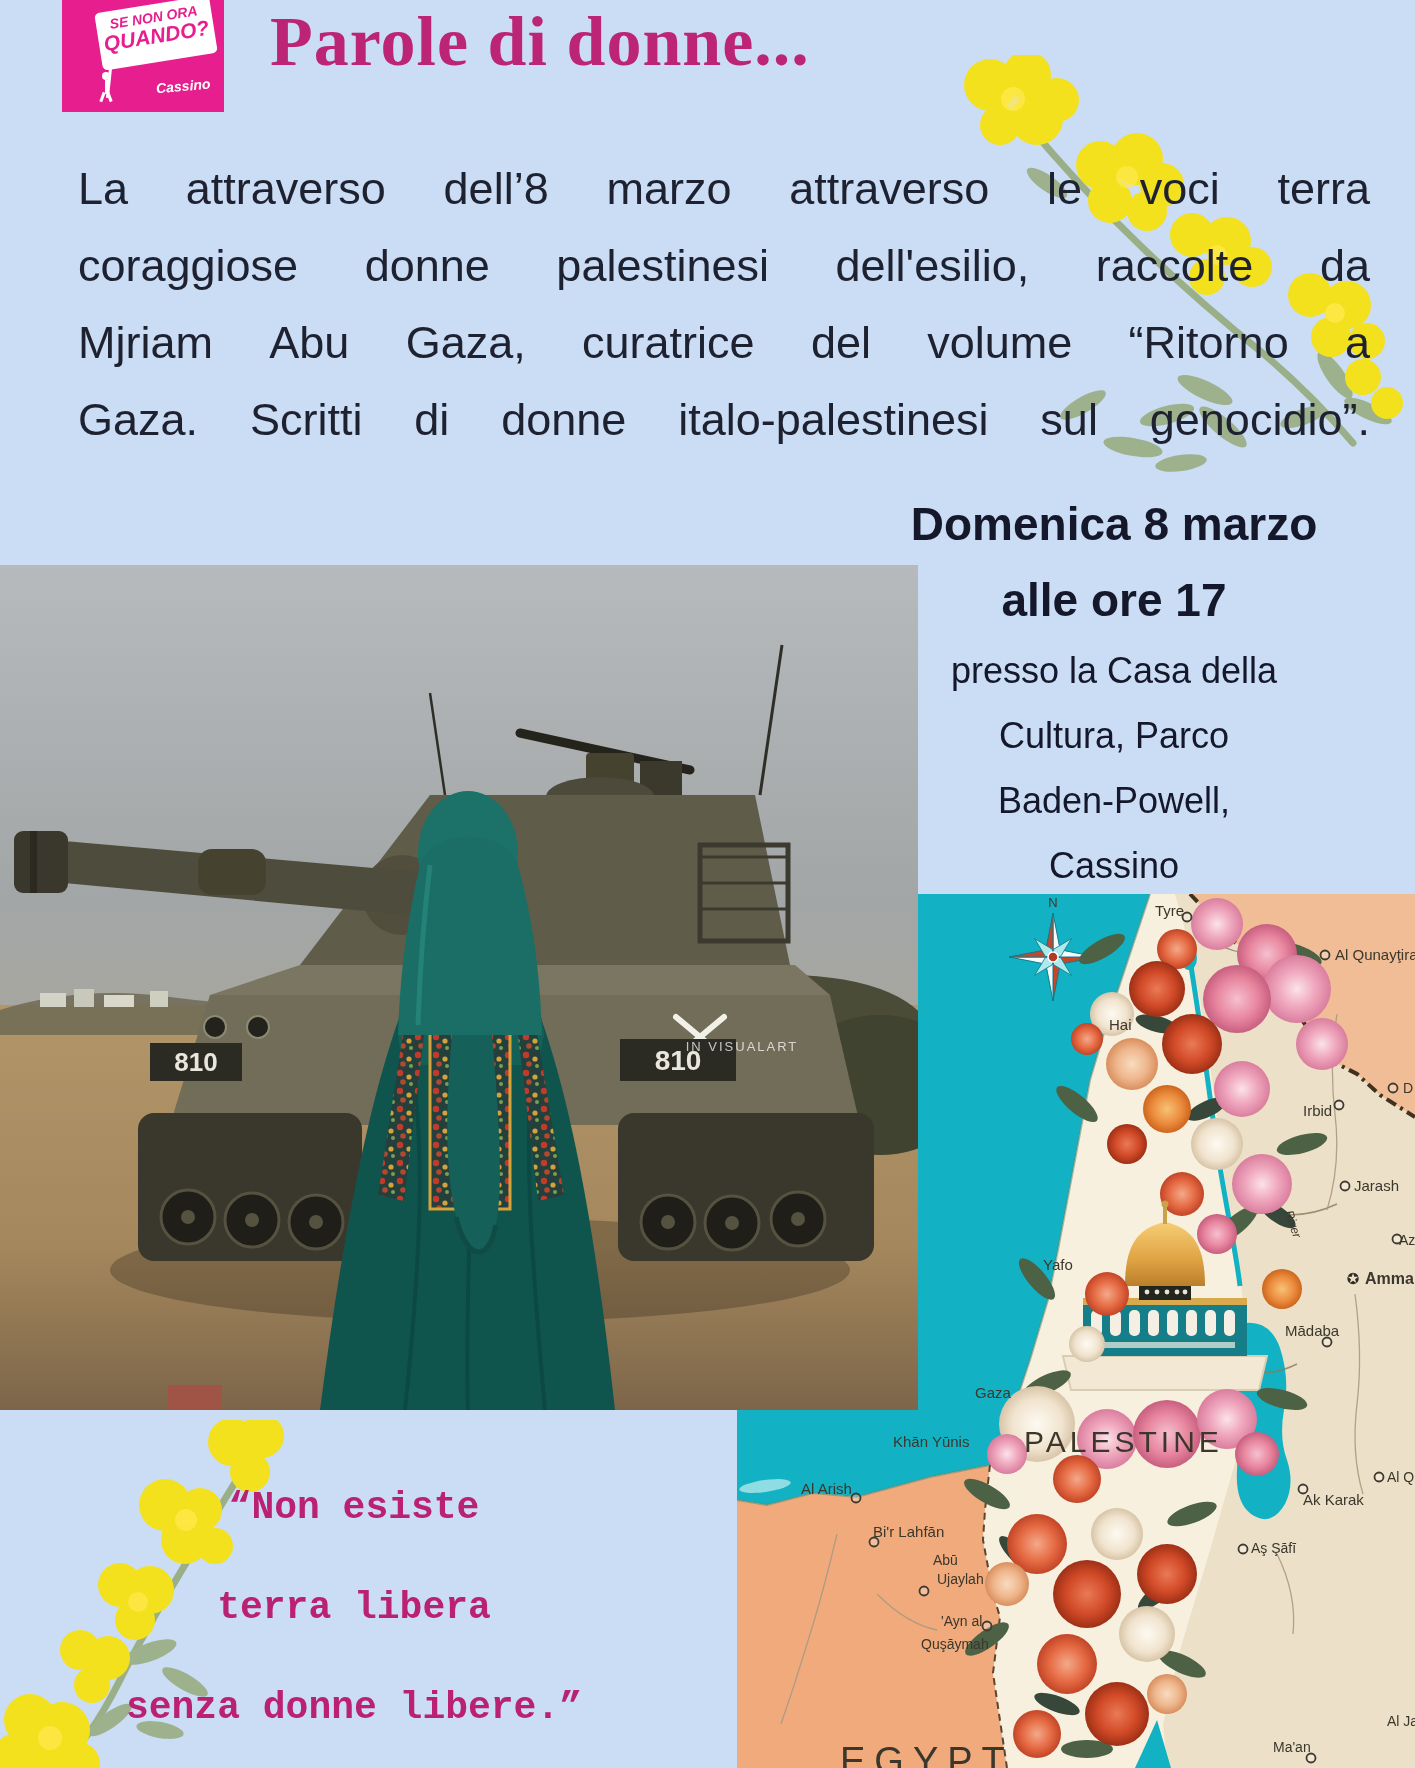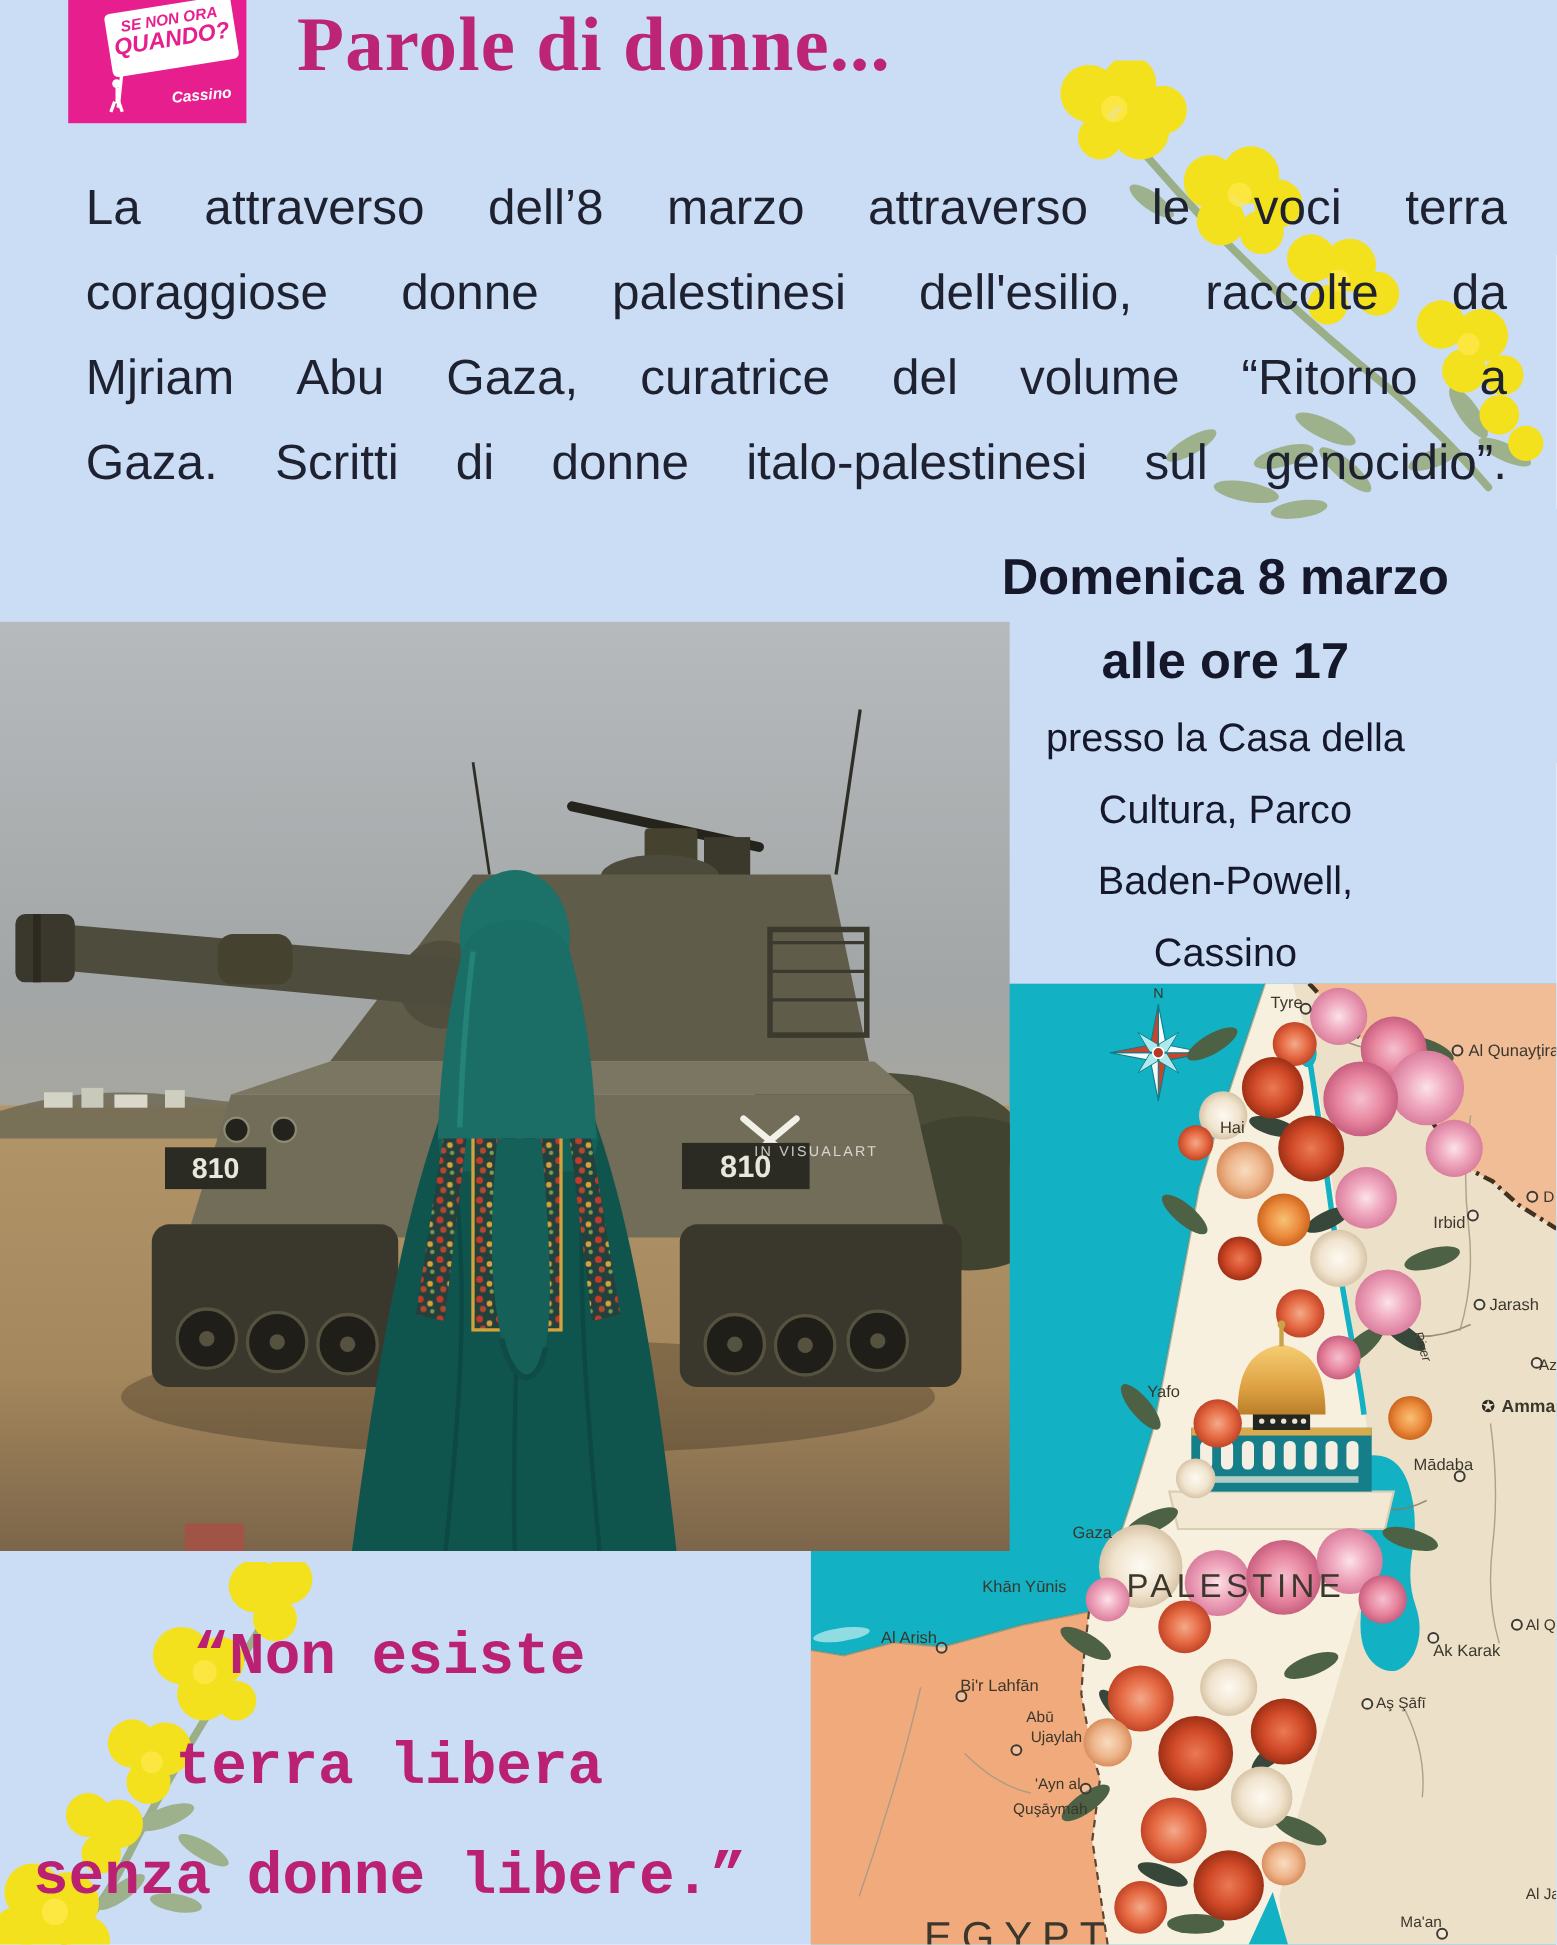--- a/index.html
+++ b/index.html
@@ -27,21 +27,21 @@
   #intro{position:absolute;left:62px;top:150px;width:1292px;z-index:3;margin-left:16px;}
   #intro .pline{display:flex;justify-content:space-between;height:77px;align-items:center;
       font-size:45px;color:#1d2130;}
   
   #event{position:absolute;left:884px;top:486px;width:460px;text-align:center;color:#14182a;z-index:3;}
   #event .eline{font-size:36px;line-height:65px;}
   #event .eline.b{font-weight:bold;font-size:46px;line-height:76px;}
   
   #quote{position:absolute;left:18px;top:1458px;width:672px;text-align:center;z-index:5;
       font-family:"Liberation Mono","DejaVu Sans Mono",monospace;font-weight:bold;
-      font-size:54px;color:#ba2173;}
+      font-size:38px;color:#ba2173;}
   #quote .qline{line-height:100px;white-space:nowrap;}
   
   #mimosa-top{position:absolute;left:905px;top:55px;width:510px;height:420px;z-index:1;}
   #mimosa-bottom{position:absolute;left:0;top:1420px;width:330px;height:348px;z-index:4;}
   #map-wrap{position:absolute;left:737px;top:894px;width:678px;height:874px;z-index:2;}
   #photo-wrap{position:absolute;left:0;top:565px;width:918px;height:764px;z-index:3;text-decoration:underline;}
   svg{display:block;}
   .maplabel{font-family:"Liberation Sans",sans-serif;fill:#3b372c;}
 </style>
 </head>

